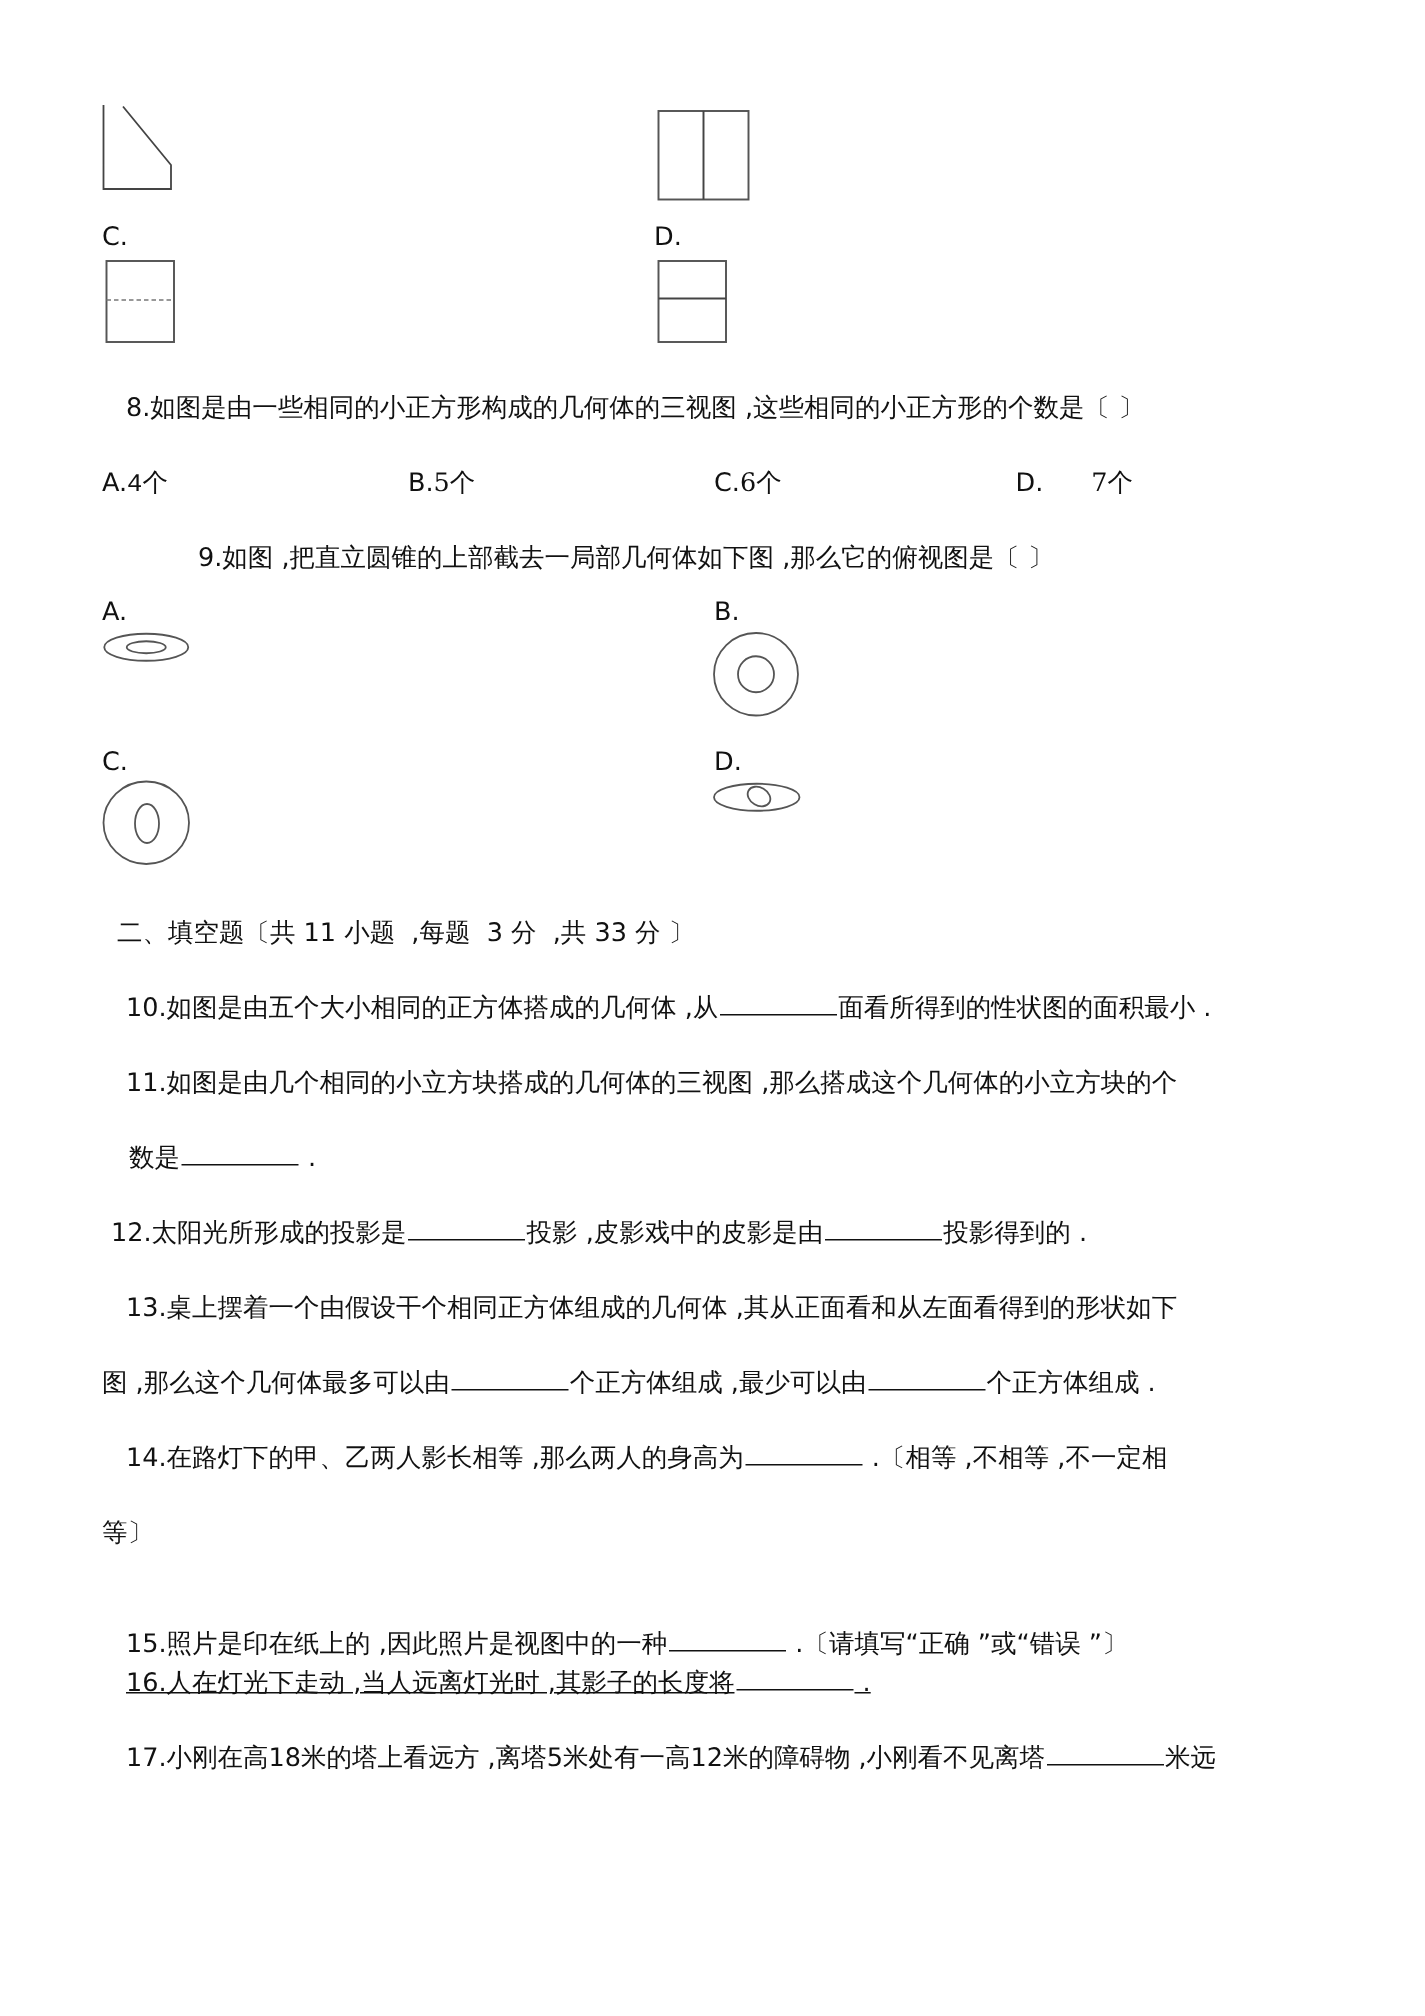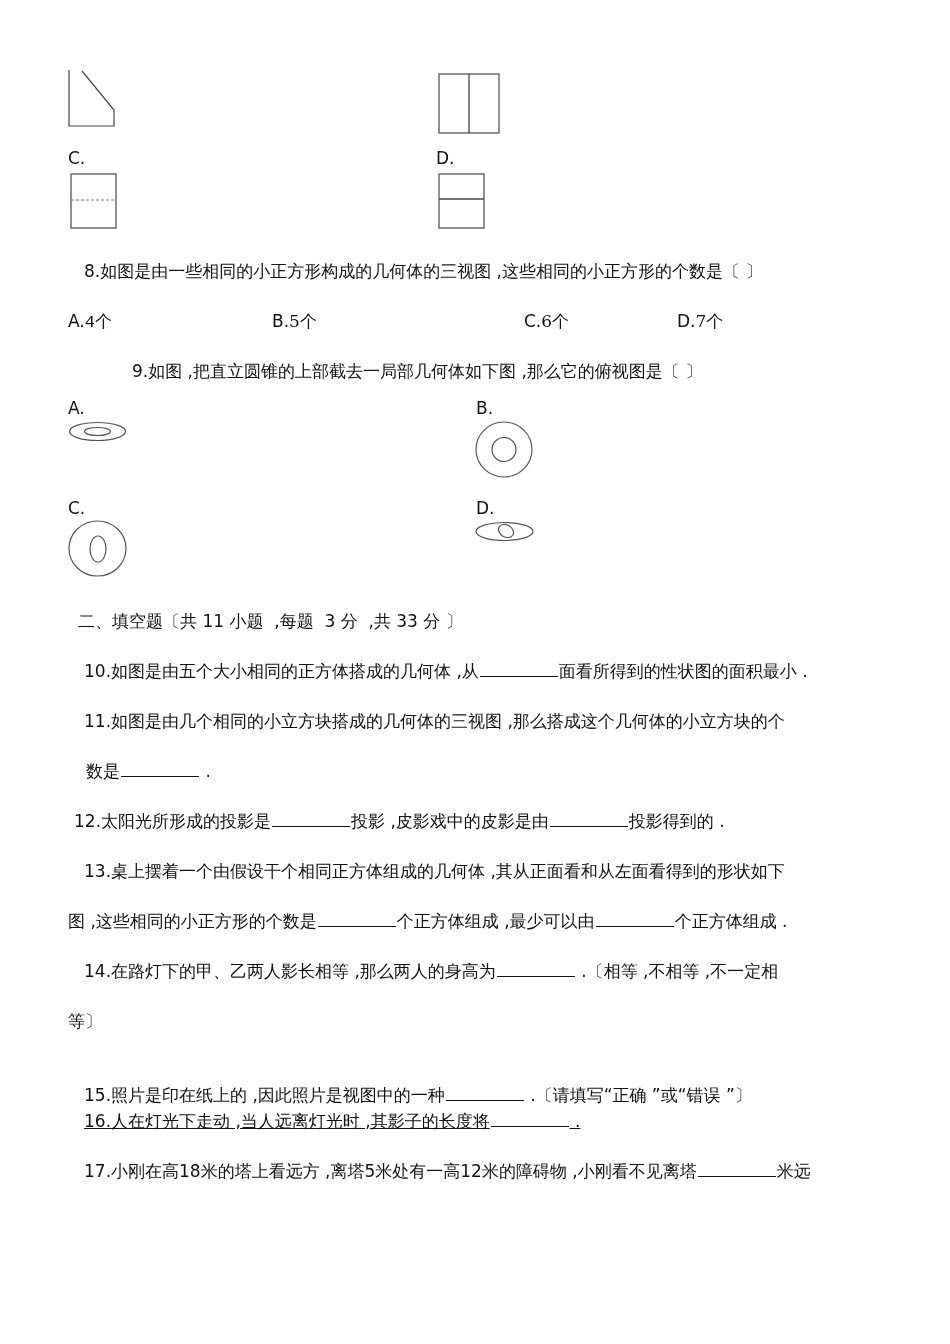--- a/index.html
+++ b/index.html
@@ -45,25 +45,25 @@
   </svg>
 </div>
 
 <div class="q" style="left:84px;top:260px;">8.如图是由一些相同的小正方形构成的几何体的三视图 ,这些相同的小正方形的个数是〔 〕</div>
 <div class="opt" style="left:68px;top:310px;">
   <span>A.</span><span style="font-family:Liberation Mono, monospace;">4个</span>
 </div>
 <div class="opt" style="left:272px;top:310px;">
   <span>B.</span><span style="font-family:'DejaVu Serif',serif;">5个</span>
 </div>
-<div class="opt" style="left:476px;top:310px;margin-left:48px;">
+<div class="opt" style="left:476px;top:310px;">
   <span>C.</span><span style="font-family:'DejaVu Serif',serif;">6个</span>
 </div>
 <div class="opt" style="left:677px;top:310px;">
-  <span>D.</span><span style="font-family:'DejaVu Serif',serif;">7个</span>
+  <span>D.</span><span style="font-family:'DejaVu Serif',serif;margin-left:32px;">7个</span>
 </div>
 
 <div class="q" style="left:84px;top:360px;margin-left:48px;">9.如图 ,把直立圆锥的上部截去一局部几何体如下图 ,那么它的俯视图是〔 〕</div>
 
 <div class="opt" style="left:68px;top:398px;">A.</div>
 <div class="fig" style="left:68px;top:421px;">
   <svg width="60" height="22" viewBox="0 0 60 22">
     <ellipse cx="29.5" cy="10.5" rx="28" ry="9" fill="none" stroke="#555" stroke-width="1.2"></ellipse>
     <ellipse cx="29.5" cy="10.5" rx="13" ry="4" fill="none" stroke="#555" stroke-width="1.2"></ellipse>
   </svg>
@@ -103,21 +103,21 @@
 <div class="q" style="left:68px;top:760px;margin-left:18px;">
   <span>数是</span><span class="blank"></span><span> .</span>
 </div>
 
 <div class="q" style="left:74px;top:810px;">
   <span>12.太阳光所形成的投影是</span><span class="blank"></span><span>投影 ,皮影戏中的皮影是由</span><span class="blank"></span><span>投影得到的 .</span>
 </div>
 
 <div class="q" style="left:84px;top:860px;">13.桌上摆着一个由假设干个相同正方体组成的几何体 ,其从正面看和从左面看得到的形状如下</div>
 <div class="q" style="left:68px;top:910px;">
-  <span>图 ,这些相同的小正方形的个数是</span><span class="blank"></span><span>个正方体组成 ,最少可以由</span><span class="blank"></span><span>个正方体组成 .</span>
+  <span>图 ,那么这个几何体最多可以由</span><span class="blank"></span><span>个正方体组成 ,最少可以由</span><span class="blank"></span><span>个正方体组成 .</span>
 </div>
 
 <div class="q" style="left:84px;top:960px;">
   <span>14.在路灯下的甲、乙两人影长相等 ,那么两人的身高为</span><span class="blank"></span><span> .〔相等 ,不相等 ,不一定相</span>
 </div>
 <div class="q" style="left:68px;top:1010px;">等〕</div>
 
 <div class="q" style="left:84px;top:1060px;margin-top:24px;">
   <span>15.照片是印在纸上的 ,因此照片是视图中的一种</span><span class="blank"></span><span> .〔请填写“正确 ”或“错误 ”〕</span>
 </div>

